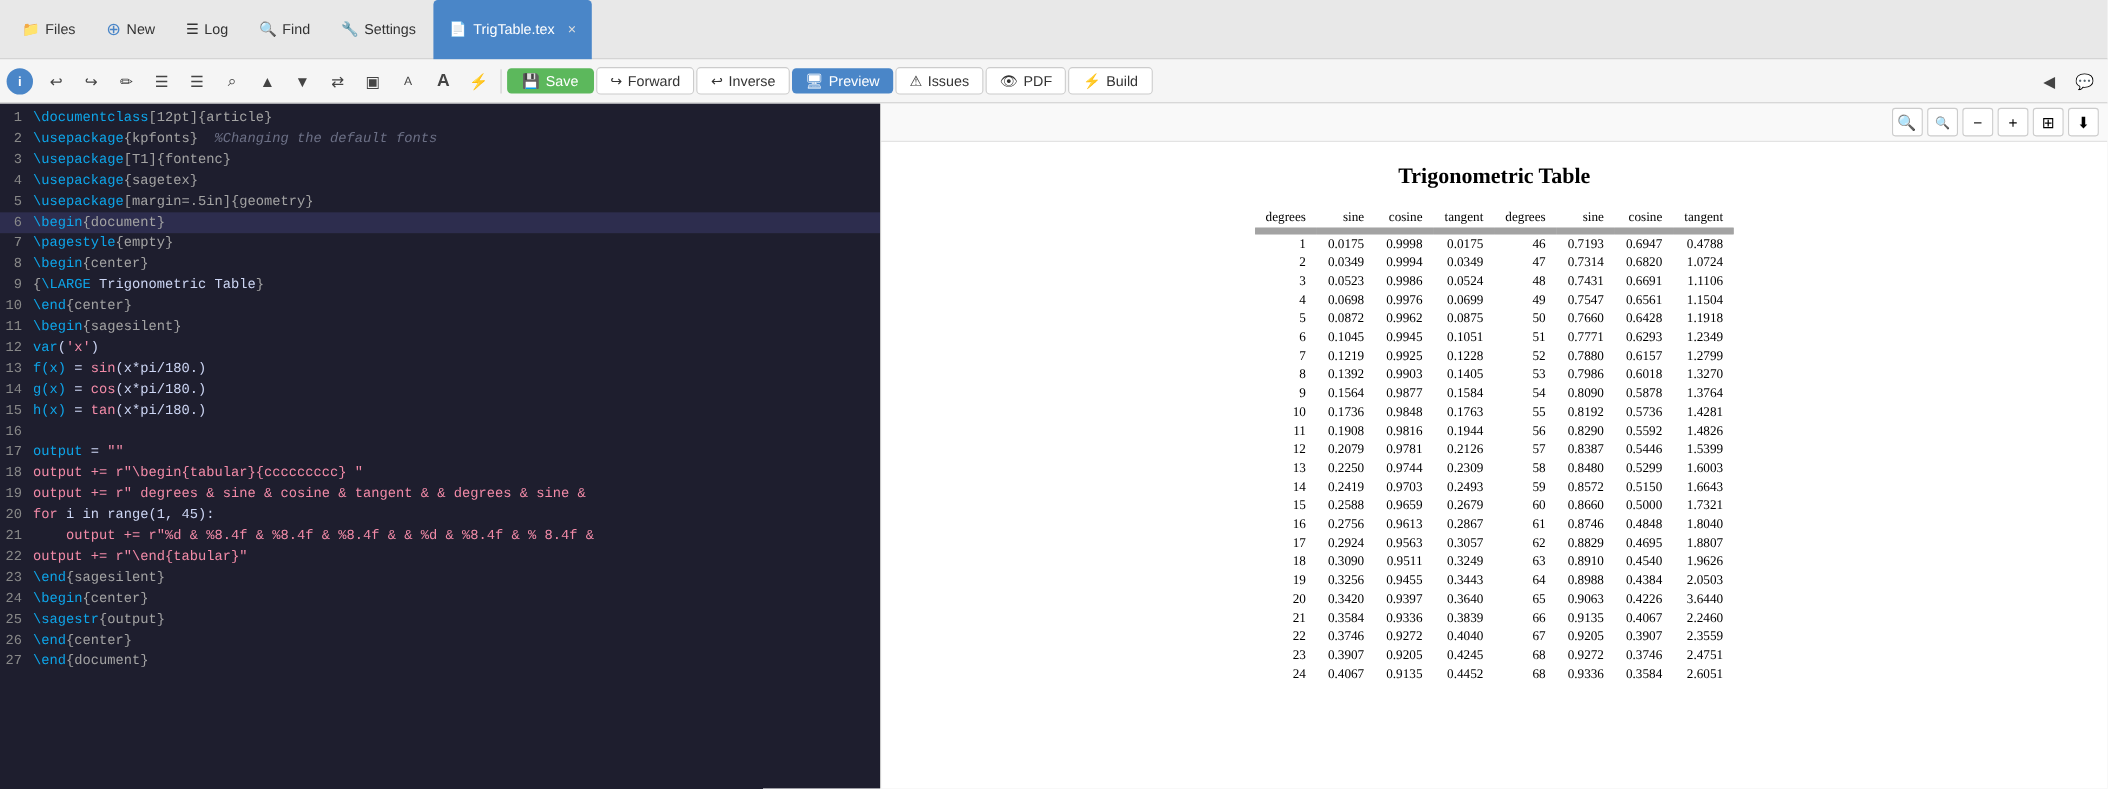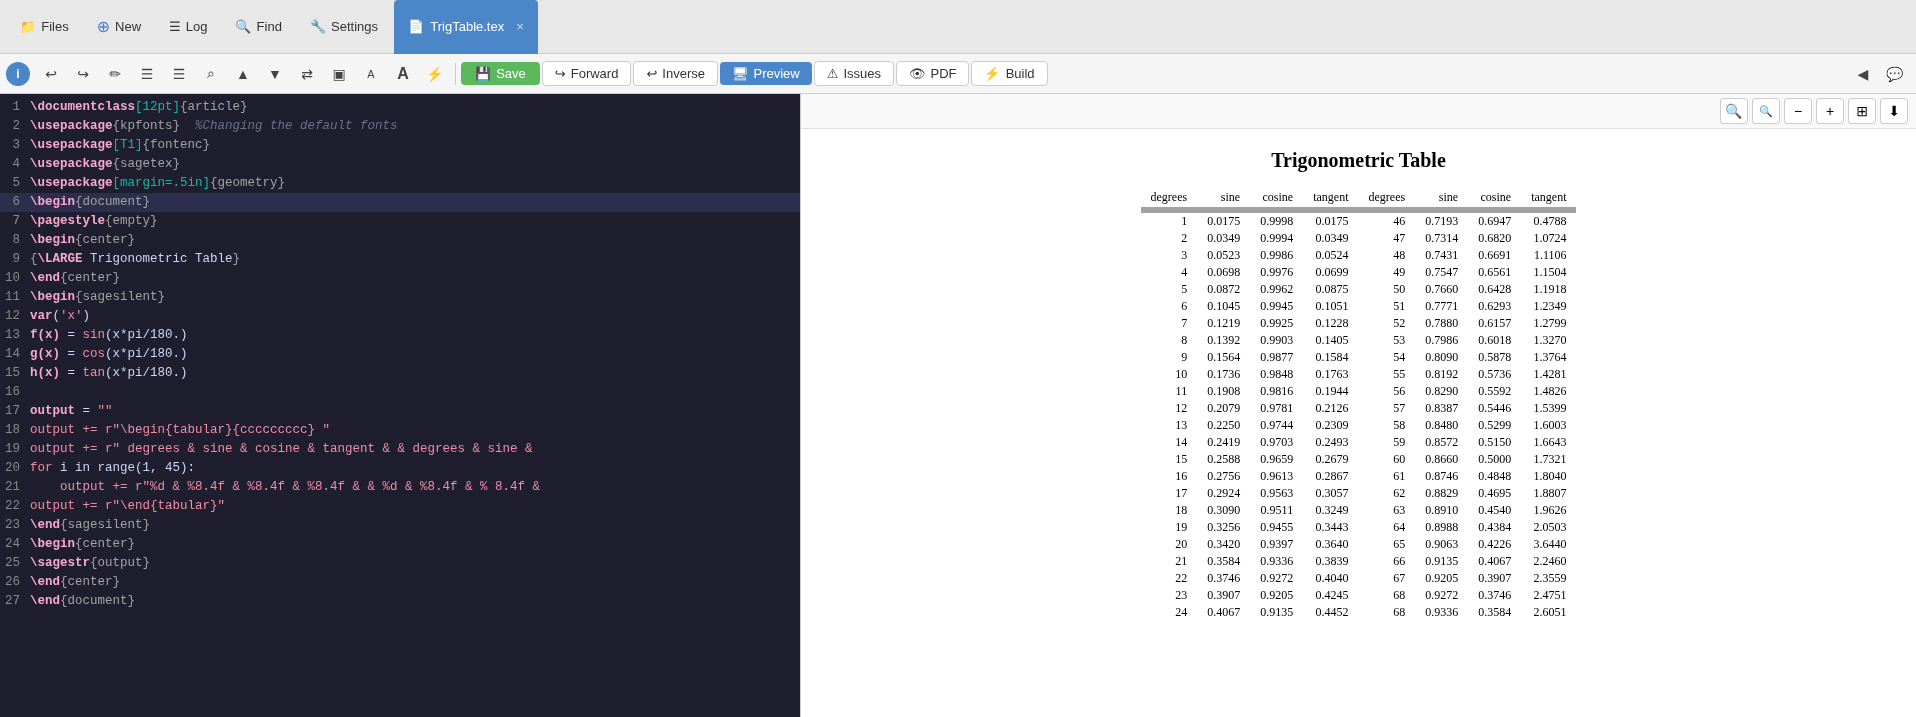--- a/index.html
+++ b/index.html
@@ -106,23 +106,23 @@
       flex-shrink: 0;
     }
     .line-content {
       flex: 1;
       white-space: pre;
       color: #cdd6f4;
     }
     .code-line.highlighted { background: #2d2d4e; }
 
     
-    .c-cmd { color: #f9a8d4; font-weight: bold; }
+    .c-cmd { color: #0ea5e9; }
     .c-brace { color: #a3a3a3; }
-    .c-green { color: #14b8a6; }
+    .c-green { color: #a3a3a3; }
     .c-comment { color: #6c7086; font-style: italic; }
     .c-red { color: #f38ba8; }
 
     
     #preview {
       flex: 1;
       background: white;
       overflow-y: auto;
       border-left: 1px solid #ccc;
       display: flex;

